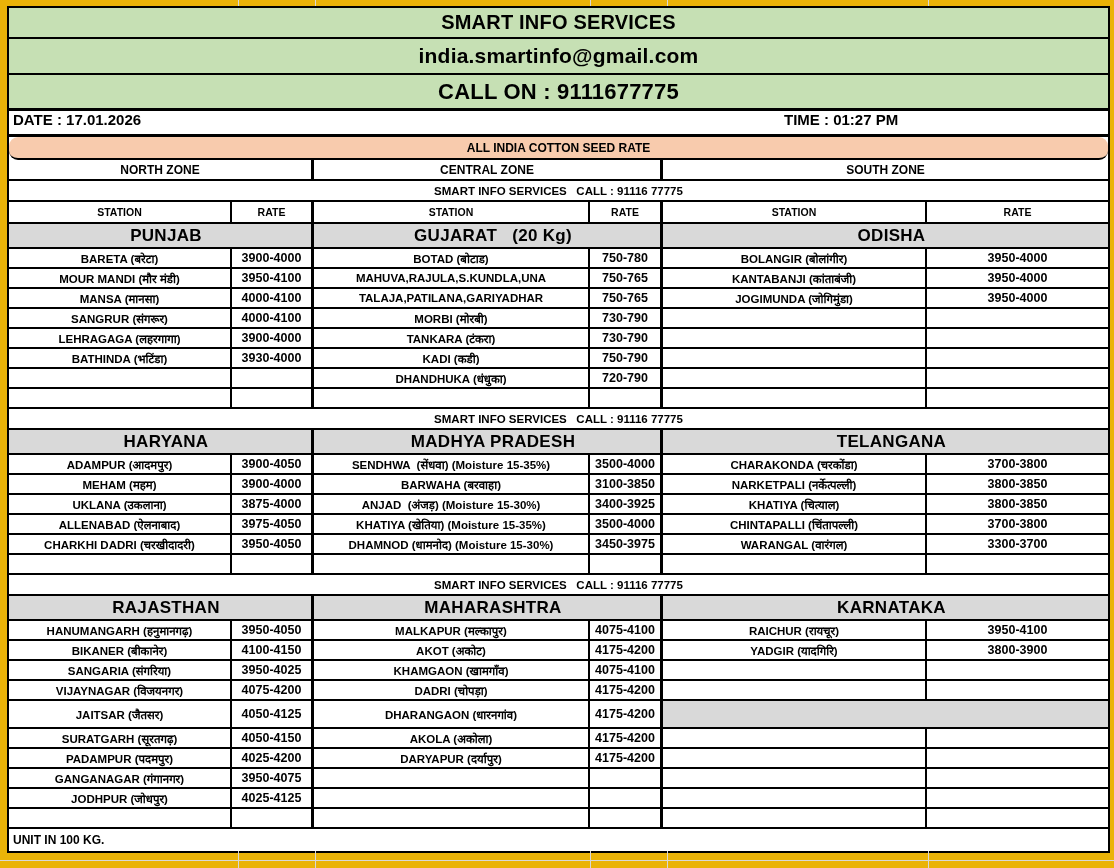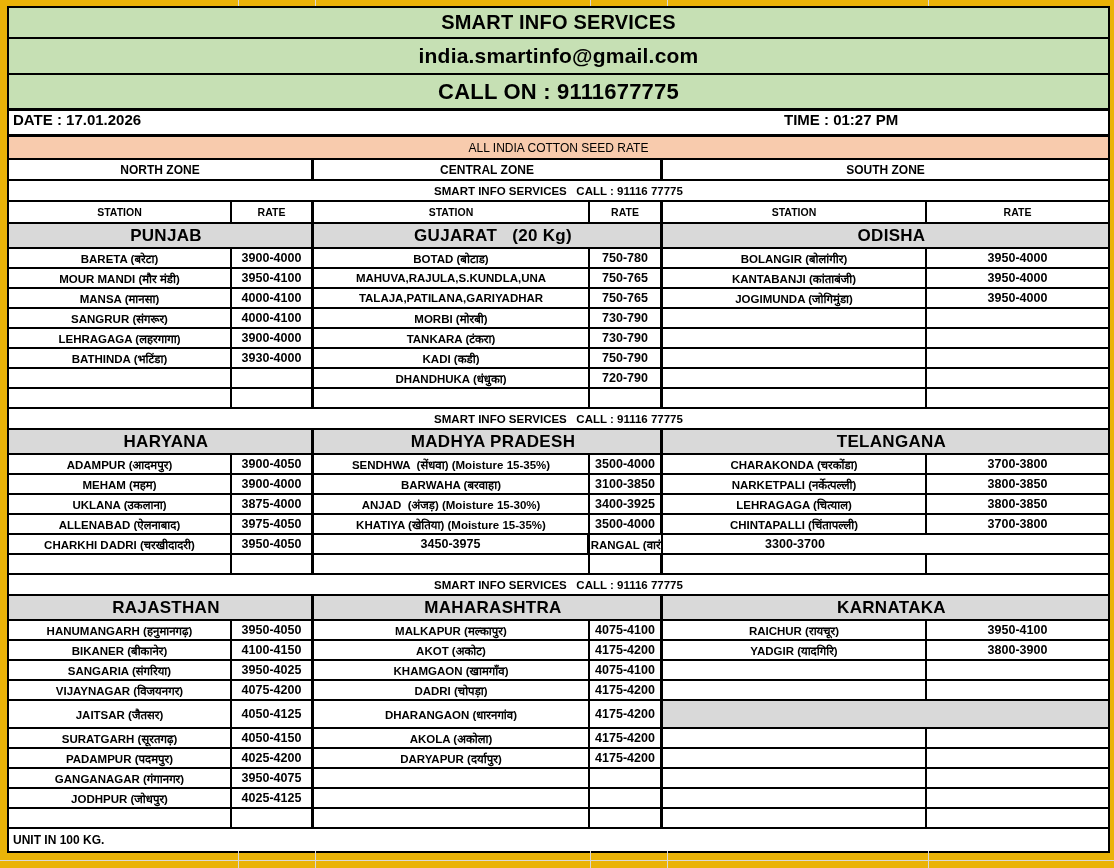--- a/index.html
+++ b/index.html
@@ -18,21 +18,21 @@
   .g1 { height:31px; font-size:20px; }
   .g2 { height:36px; font-size:21px; }
   .g3 { height:36px; font-size:22px; border-bottom:3px solid #000; }
 
   .date-row { height:26px; position:relative; display:flex; align-items:flex-start;
     font-weight:bold; font-size:15px; border-bottom:3px solid #000; }
   .date-row .date { padding-left:4px; }
   .date-row .time { position:absolute; left:775px; }
 
   .orange { height:23px; background:#f8cbad; display:flex; align-items:center; justify-content:center;
-    font-weight:normal; font-size:12px; border-bottom:2px solid #000; }
+    font-weight:bold; font-size:12px; border-bottom:2px solid #000;border-radius:9px; }
 
   .grid3 { display:grid; grid-template-columns:305px 349px 445px;text-align:center; }
   .grid6 { display:grid; grid-template-columns:223px 82px 276px 73px 264px 181px; }
 
   .cell { display:flex; align-items:center; justify-content:center; font-weight:bold;
     overflow:hidden; white-space:pre; }
   .vr { border-right:2px solid #000; }
   .vr-thick { border-right:3px solid #000; }
 
   .zone-row { height:21px; border-bottom:2px solid #000; }
@@ -179,34 +179,35 @@
           <div class="cell station vr">BARWAHA (बरवाहा)</div>
           <div class="cell rate vr-thick">3100-3850</div>
           <div class="cell station vr">NARKETPALI (नर्केत्पल्ली)</div>
           <div class="cell rate">3800-3850</div>
         </div>
         <div class="grid6 data-row">
           <div class="cell station vr">UKLANA (उकलाना)</div>
           <div class="cell rate vr-thick">3875-4000</div>
           <div class="cell station vr">ANJAD  (अंजड़) (Moisture 15-30%)</div>
           <div class="cell rate vr-thick">3400-3925</div>
-          <div class="cell station vr">LEHRAGAGA (चित्याल)</div>
+          <div class="cell station vr">KHATIYA (चित्याल)</div>
           <div class="cell rate">3800-3850</div>
         </div>
         <div class="grid6 data-row">
           <div class="cell station vr">ALLENABAD (ऐलनाबाद)</div>
           <div class="cell rate vr-thick">3975-4050</div>
           <div class="cell station vr">KHATIYA (खेतिया) (Moisture 15-35%)</div>
           <div class="cell rate vr-thick">3500-4000</div>
           <div class="cell station vr">CHINTAPALLI (चिंतापल्ली)</div>
           <div class="cell rate">3700-3800</div>
         </div>
         <div class="grid6 data-row">
           <div class="cell station vr">CHARKHI DADRI (चरखीदादरी)</div>
           <div class="cell rate vr-thick">3950-4050</div>
+          <div class="cell station vr">DHAMNOD (धामनोद) (Moisture 15-30%)</div>
           <div class="cell rate vr-thick">3450-3975</div>
           <div class="cell station vr">WARANGAL (वारंगल)</div>
           <div class="cell rate">3300-3700</div>
         </div>
         <div class="grid6 data-row">
           <div class="cell station vr"></div>
           <div class="cell rate vr-thick"></div>
           <div class="cell station vr"></div>
           <div class="cell rate vr-thick"></div>
           <div class="cell station vr"></div>

